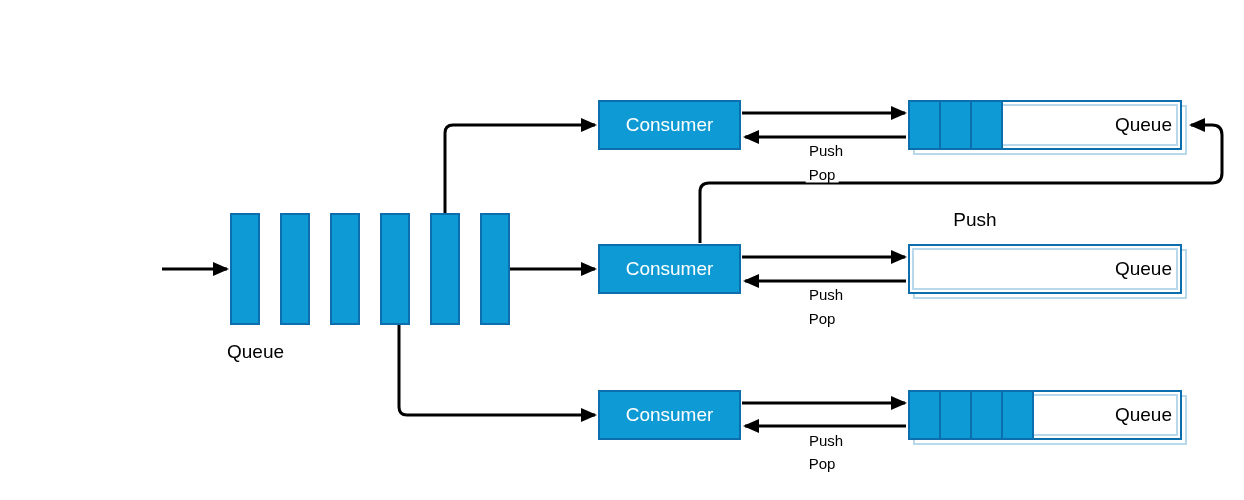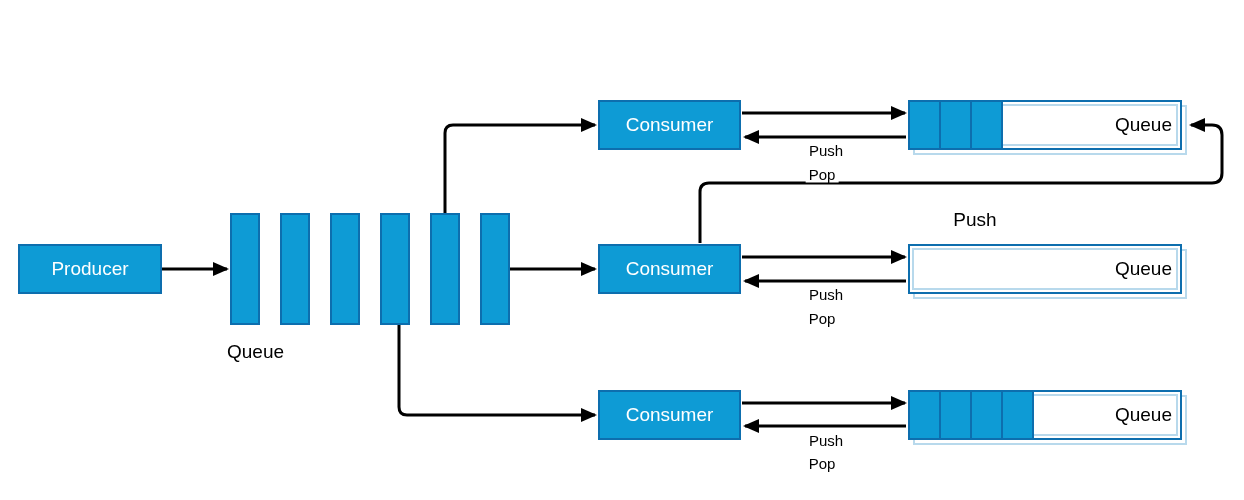--- a/index.html
+++ b/index.html
@@ -80,23 +80,20 @@
     <path class="conn" marker-end="url(#arrow)" d="M 399 325 V 407 Q 399 415 407 415 H 595"></path>
     <path class="conn" marker-end="url(#arrow)" d="M 742 113 H 905"></path>
     <path class="conn" marker-end="url(#arrow)" d="M 906 137 H 745"></path>
     <path class="conn" marker-end="url(#arrow)" d="M 742 257 H 905"></path>
     <path class="conn" marker-end="url(#arrow)" d="M 906 281 H 745"></path>
     <path class="conn" marker-end="url(#arrow)" d="M 742 403 H 905"></path>
     <path class="conn" marker-end="url(#arrow)" d="M 906 426 H 745"></path>
     <path class="conn" marker-end="url(#arrow)" d="M 700 243 V 192 Q 700 183 709 183 H 1212 Q 1222 183 1222 173 V 135 Q 1222 125 1212 125 H 1191"></path>
   </svg>
 
-  <div class="node" style="left:18px; top:244px; width:144px; height:50px;">
-    <span>Producer</span>
-  </div>
 
   <div class="bars">
       <div class="bar"></div>
       <div class="bar"></div>
       <div class="bar"></div>
       <div class="bar"></div>
       <div class="bar"></div>
       <div class="bar"></div>
     </div>
   <div class="central-queue-label">Queue</div>

